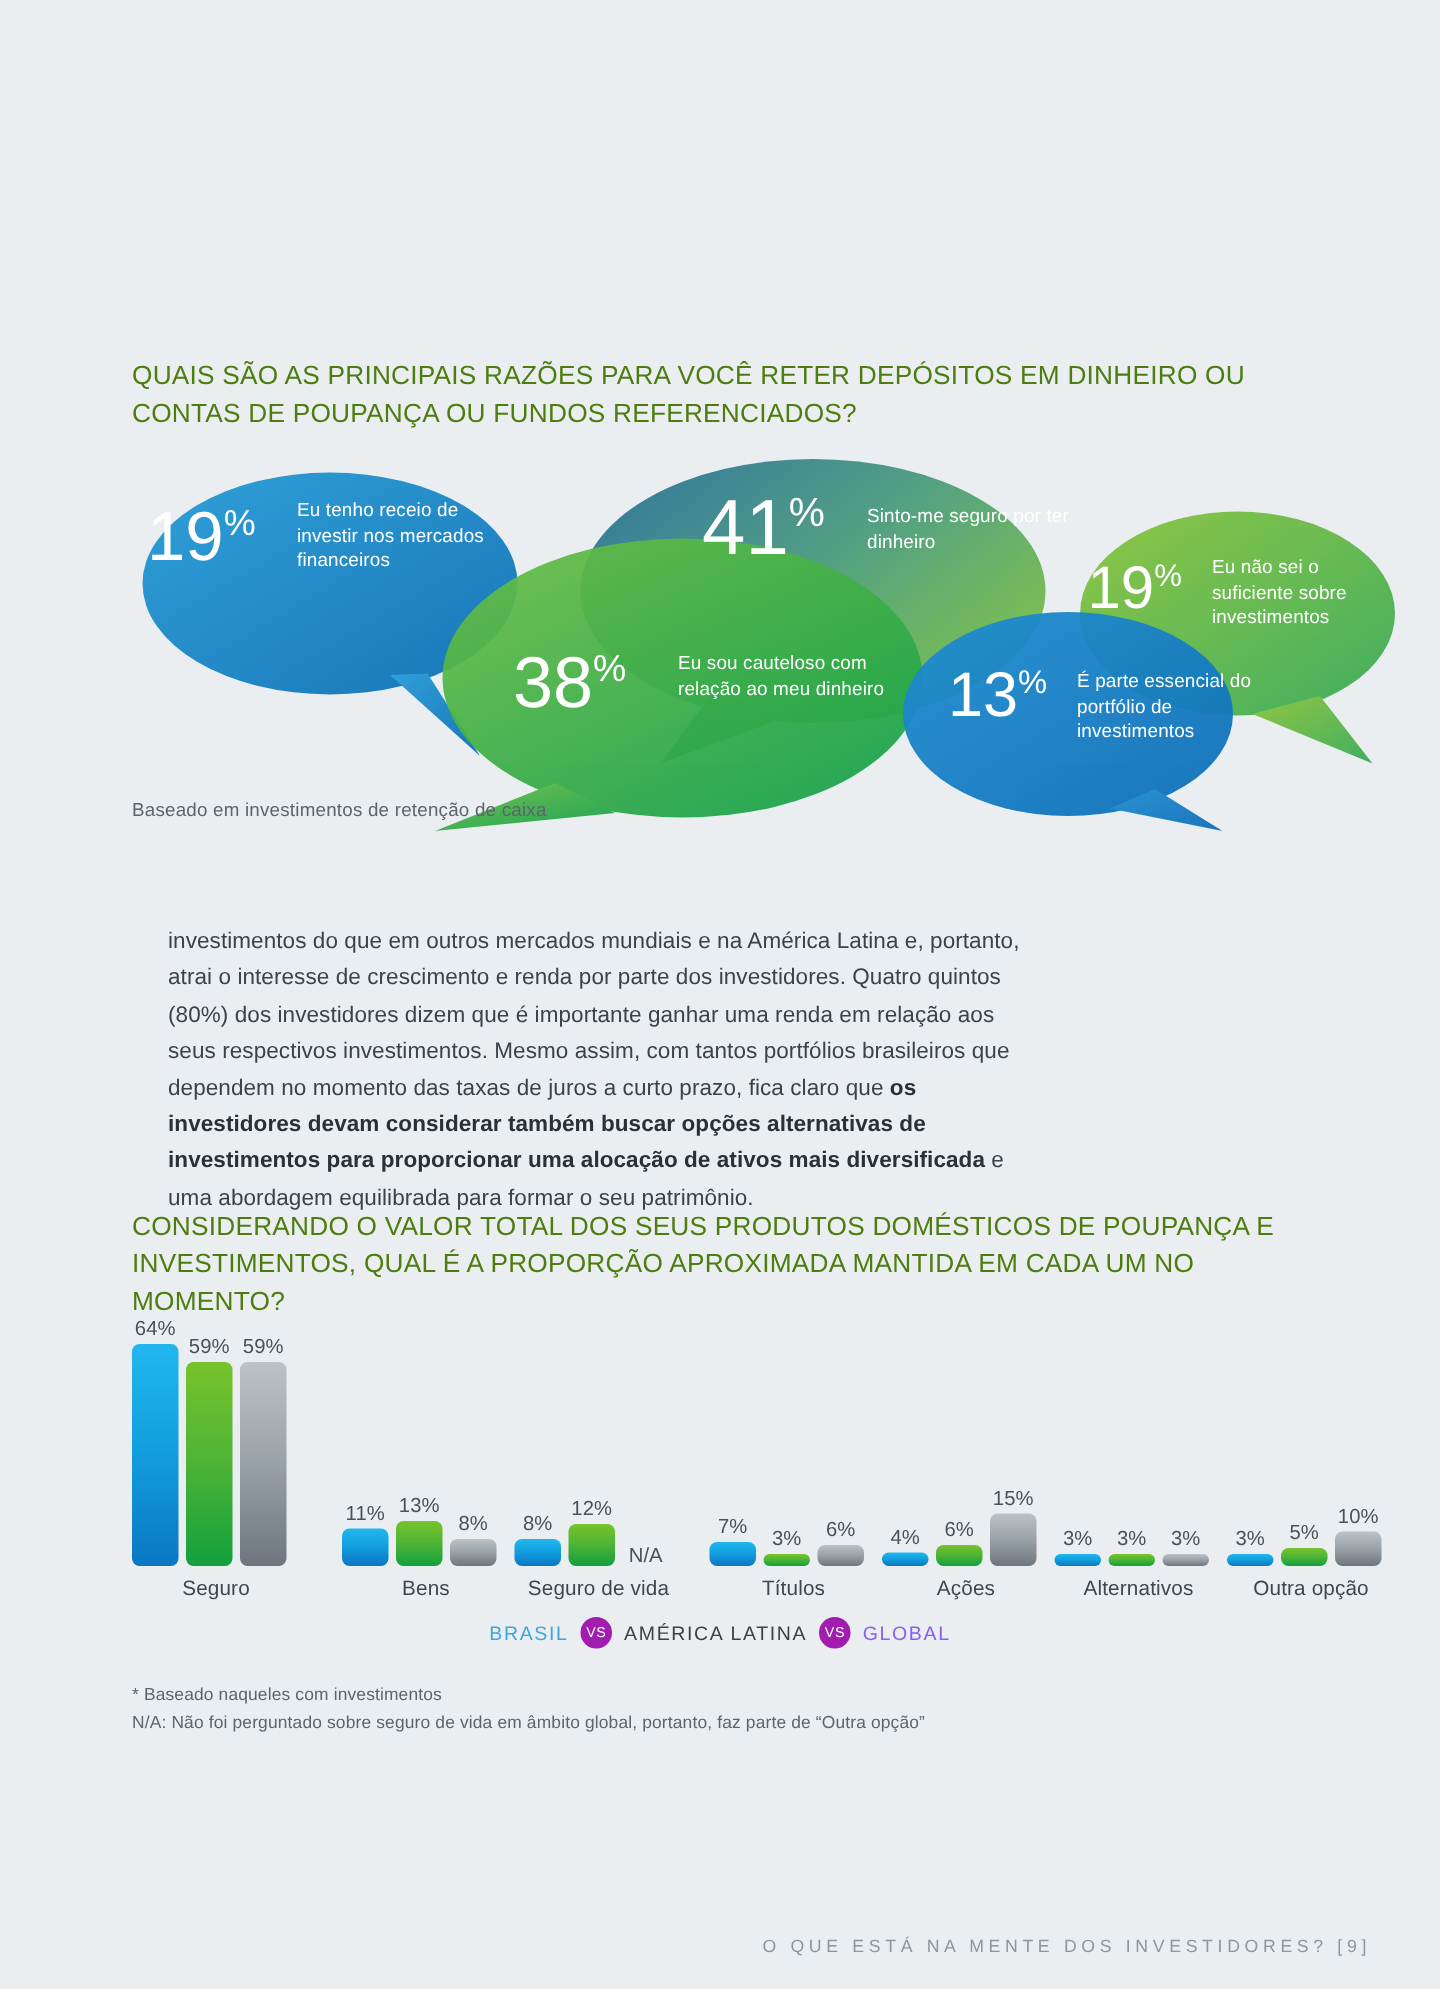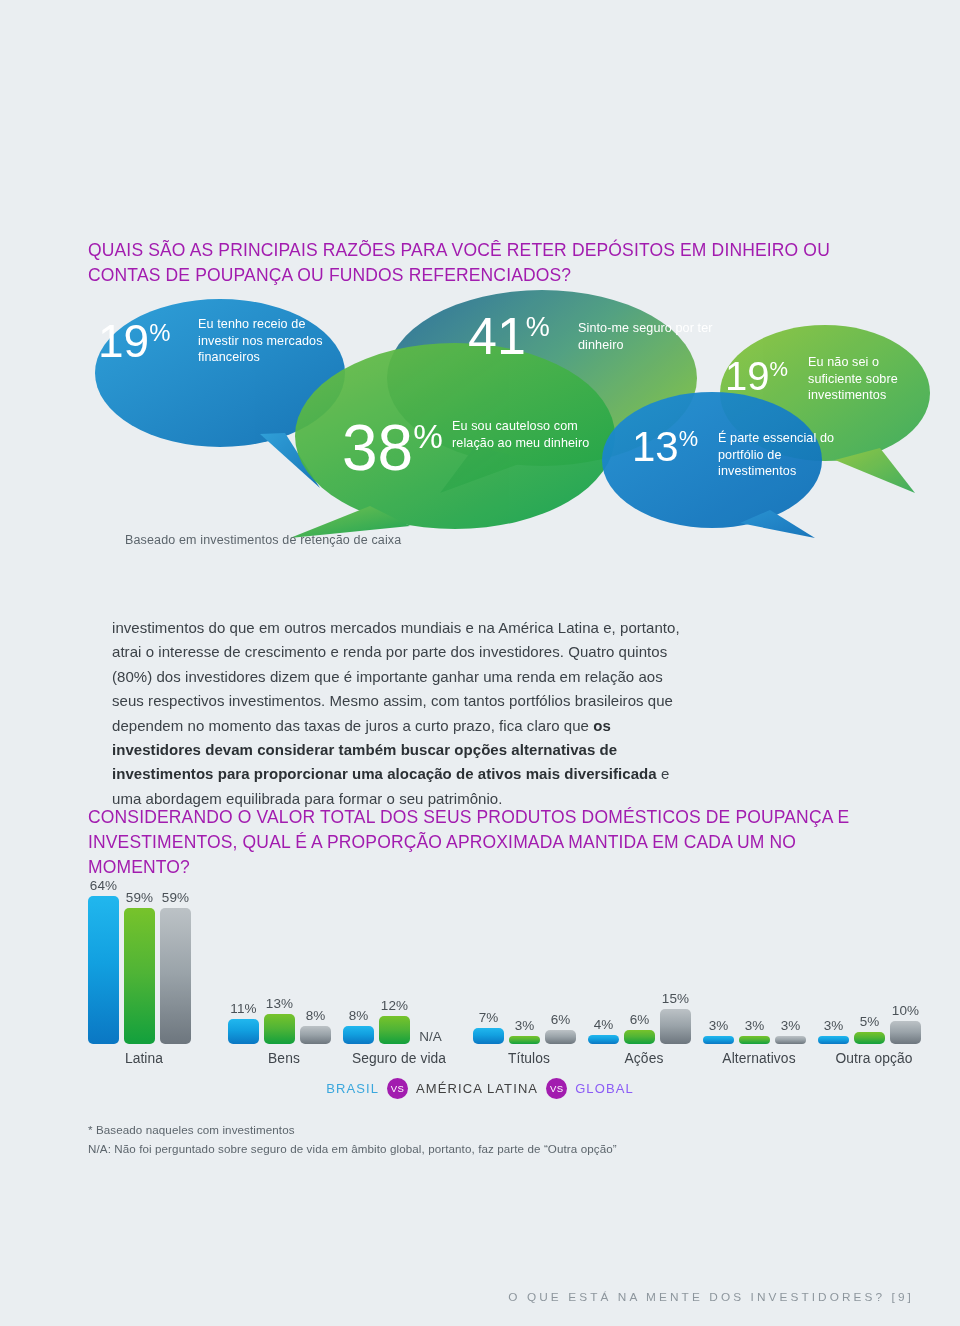--- a/index.html
+++ b/index.html
@@ -13,30 +13,30 @@
     overflow: hidden;
     color: #3b4147;
   }
 
   
   .q-heading {
     position: absolute;
     font-size: 17.5px;
     line-height: 25px;
     letter-spacing: 0.15px;
-    color: #a21caf;
+    color: #4d7c0f;
     font-weight: 400;
   }
   #heading-1 { left: 88px; top: 238px; width: 790px; }
   #heading-2 { left: 88px; top: 805px; width: 800px; }
 
   
   #bubbles {
     position: absolute;
-    left: 80px; top: 288px;
+    left: 80px; top: 304px;
     width: 850px; height: 250px;
   }
   #bubbles svg { display: block; }
 
   .bub-num {
     position: absolute;
     color: #ffffff;
     font-weight: 300;
     line-height: 1;
     white-space: nowrap;
@@ -56,37 +56,36 @@
     letter-spacing: 0.1px;
   }
 
   
   #num-19a { left: 18px;  top: 30px;  font-size: 46px; }
   #txt-19a { left: 118px; top: 28px;  width: 130px; }
 
   #num-41  { left: 388px; top: 22px;  font-size: 52px; }
   #txt-41  { left: 498px; top: 32px;  width: 150px; }
 
-  #num-38  { left: 262px; top: 128px; font-size: 64px; }
+  #num-38  { left: 262px; top: 128px; font-size: 48px; }
   #txt-38  { left: 372px; top: 130px; width: 140px; }
 
   #num-19b { left: 645px; top: 68px;  font-size: 40px; }
   #txt-19b { left: 728px; top: 66px;  width: 120px; }
 
   #num-13  { left: 552px; top: 138px; font-size: 42px; }
   #txt-13  { left: 638px; top: 142px; width: 130px; }
 
   
   #bubble-caption {
     position: absolute;
     left: 88px; top: 533px;
     font-size: 12.5px;
     color: #5c656c;
     letter-spacing: 0.15px;
-    margin-left: 37px;
   }
 
   
   #body-copy {
     position: absolute;
     left: 88px; top: 616px;
     width: 580px;
     font-size: 15px;
     line-height: 24.4px;
     color: #3c4248;
@@ -289,21 +288,21 @@
         </div>
         <div class="barwrap">
           <div class="barval">59%</div>
           <div class="bar s1" style="height: 136.438px;"></div>
         </div>
         <div class="barwrap">
           <div class="barval">59%</div>
           <div class="bar s2" style="height: 136.438px;"></div>
         </div>
       </div>
-      <div class="catlabel">Latina</div>
+      <div class="catlabel">Seguro</div>
     </div>
     <div class="group" style="left: 140px; width: 112px;">
       <div class="bars">
         <div class="barwrap">
           <div class="barval">11%</div>
           <div class="bar s0" style="height: 25.4375px;"></div>
         </div>
         <div class="barwrap">
           <div class="barval">13%</div>
           <div class="bar s1" style="height: 30.0625px;"></div>

